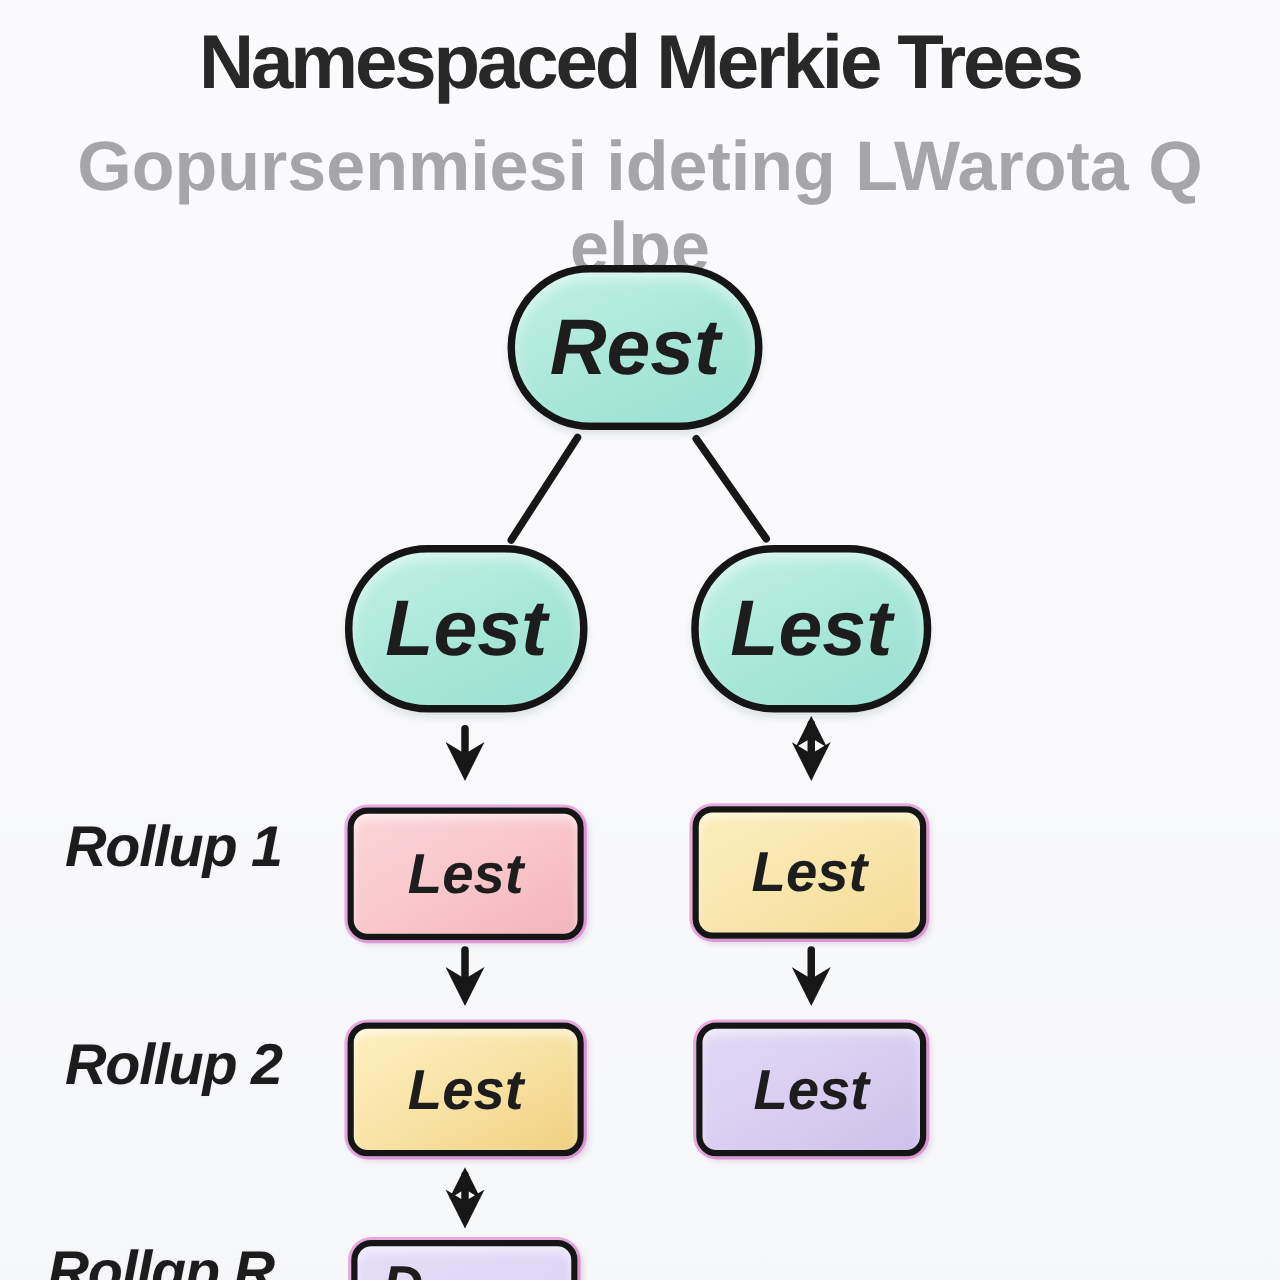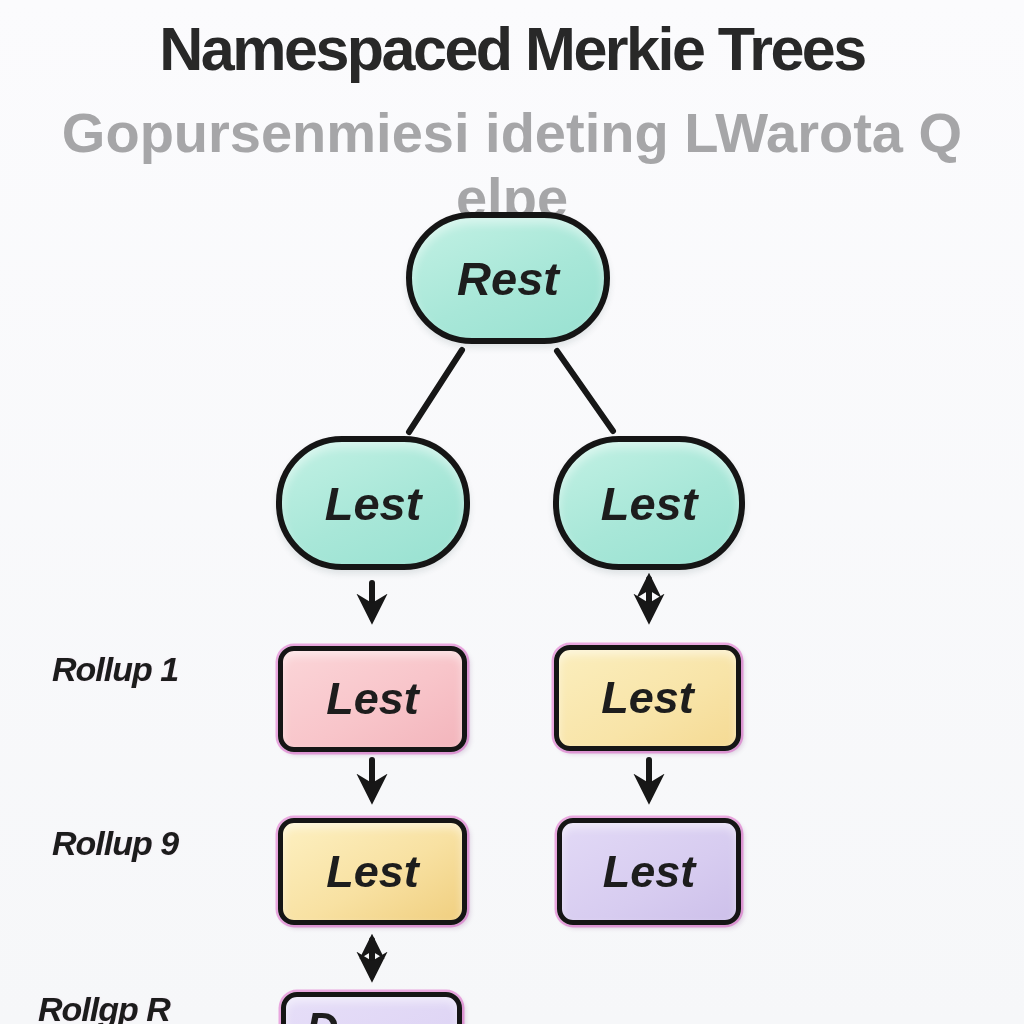--- a/index.html
+++ b/index.html
@@ -9,21 +9,21 @@
   .title{position:absolute;top:14px;left:0;width:1024px;text-align:center;
     font-size:61px;font-weight:700;letter-spacing:-2.5px;color:#282828;}
   .subtitle{position:absolute;top:100px;left:0;width:1024px;text-align:center;
     font-size:56px;font-weight:700;letter-spacing:0px;color:#a6a6a8;}
 
   svg.connectors{position:absolute;left:0;top:0;width:1024px;height:1024px;pointer-events:none;}
 
   .node{position:absolute;display:flex;align-items:center;justify-content:center;
     box-sizing:border-box;border:6px solid #151515;
     font-style:italic;font-weight:700;color:#1d1d1d;}
-  .pill{border-radius:66px;font-size:47px;
+  .pill{border-radius:66px;font-size:63px;
     box-shadow:0 4px 6px rgba(40,70,70,0.12), inset 0 6px 10px rgba(255,255,255,0.45);}
   .teal{background:linear-gradient(155deg,#c2f1e4 0%,#a8e7d8 55%,#98e1d1 100%);}
   .nbox{border-radius:16px;font-size:45px;border-width:5px;
     box-shadow:0 0 0 2.5px rgba(216,50,186,0.40), 3px 3px 5px rgba(90,20,100,0.18),
       inset 0 5px 8px rgba(255,255,255,0.5);}
   .pink{background:linear-gradient(150deg,#fbd5d8 0%,#f8c5ca 55%,#f3b5bc 100%);}
   .yellow1{background:linear-gradient(150deg,#fbeebd 0%,#f8e4a8 60%,#f5da94 100%);}
   .yellow2{background:linear-gradient(150deg,#fdf0c1 0%,#f8e1a2 55%,#f0cf80 100%);}
   .purple{background:linear-gradient(150deg,#e2d9f6 0%,#d7ccf0 60%,#cdc0ea 100%);}
   .purple-light{background:linear-gradient(150deg,#e6def8 0%,#dbd1f3 100%);}
@@ -33,21 +33,21 @@
   .pill-l2-right{left:553px;top:436px;width:192px;height:134px;}
 
   .box-r1-left{left:278px;top:646px;width:189px;height:106px;}
   .box-r1-right{left:554px;top:645px;width:187px;height:106px;}
   .box-r2-left{left:278px;top:818px;width:189px;height:107px;}
   .box-r2-right{left:557px;top:818px;width:184px;height:107px;}
   .box-r3-left{left:281px;top:992px;width:181px;height:106px;
     justify-content:flex-start;align-items:flex-start;padding:6px 0 0 20px;}
 
   .rowlabel{position:absolute;font-style:italic;font-weight:700;
-    font-size:34px;color:#1c1c1c;letter-spacing:-1px;
+    font-size:46px;color:#1c1c1c;letter-spacing:-1px;
     text-shadow:0 0 2px rgba(230,120,200,0.18);}
   .label-r1{left:52px;top:650px;}
   .label-r2{left:52px;top:824px;}
   .label-r3{left:38px;top:990px;}
 </style>
 </head>
 <body>
 
 <div class="stage">
 
@@ -86,21 +86,21 @@
   </div>
 
   <div class="rowlabel label-r1">Rollup 1</div>
   <div class="node nbox pink box-r1-left">
     <span>Lest</span>
   </div>
   <div class="node nbox yellow1 box-r1-right">
     <span>Lest</span>
   </div>
 
-  <div class="rowlabel label-r2">Rollup 9</div>
+  <div class="rowlabel label-r2">Rollup 2</div>
   <div class="node nbox yellow2 box-r2-left">
     <span>Lest</span>
   </div>
   <div class="node nbox purple box-r2-right">
     <span>Lest</span>
   </div>
 
   <div class="rowlabel label-r3">Rollgp R</div>
   <div class="node nbox purple-light box-r3-left">
     <span>D</span>

